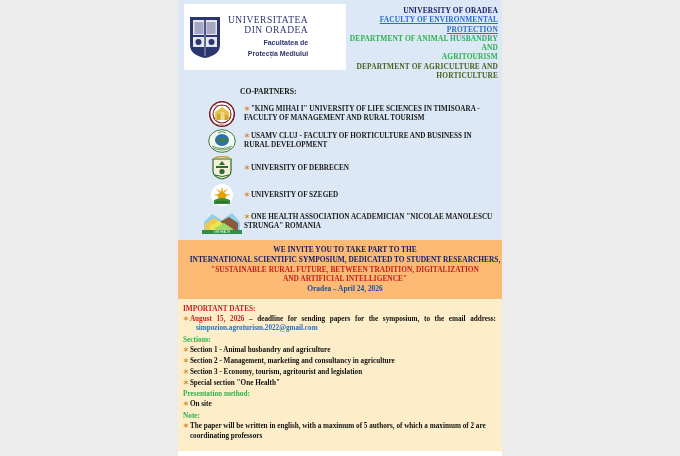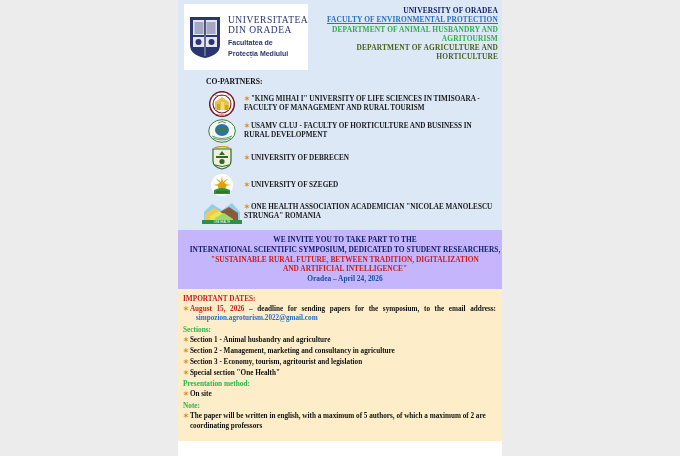--- a/index.html
+++ b/index.html
@@ -18,28 +18,29 @@
   }
   
   .hdr{
     background:#dce8f5;
     padding:4px 0 6px 0;
     display:flex;
     align-items:flex-start;
   }
   .logo-box{
     background:#ffffff;
-    width:124px;
+    width:162px;
     height:66px;
     margin-left:6px;
     display:flex;
     align-items:center;
     padding-left:4px;
     box-sizing:border-box;
     flex:0 0 auto;
+    text-align:right;
   }
   .shield{
     width:34px;height:44px;flex:0 0 auto;
   }
   .logo-text{
     margin-left:6px;
     line-height:1.04;
   }
   .logo-l1{
     font-family:"Liberation Serif", serif;
@@ -75,21 +76,21 @@
   
   .copart{
     background:#dce8f5;
     padding:1px 0 4px 0;
     position:relative;
   }
   .cp-title{
     font-weight:bold;
     font-size:7.6px;
     color:#111;
-    margin-left:28px;
+    margin-left:62px;
     margin-bottom:5px;
   }
   .cp-row{
     display:flex;
     align-items:center;
     min-height:22px;
     margin-bottom:1px;
   }
   .cp-logo{
     width:44px;flex:0 0 auto;
@@ -106,21 +107,21 @@
     padding-right:8px;
   }
   .bullet{
     color:#d98c28;
     font-size:7px;
     margin-right:1px;
   }
 
   
   .invite{
-    background:#c4b5fd;
+    background:#fdba74;
     text-align:center;
     padding:5px 0 5px 10px;
     line-height:1.32;
   }
   .invite div{font-weight:bold;font-size:7.4px;}
   .inv-navy{color:#14206b;}
   .inv-red{color:#c42121;}
   .inv-blue{color:#1b4fa0;}
 
   

